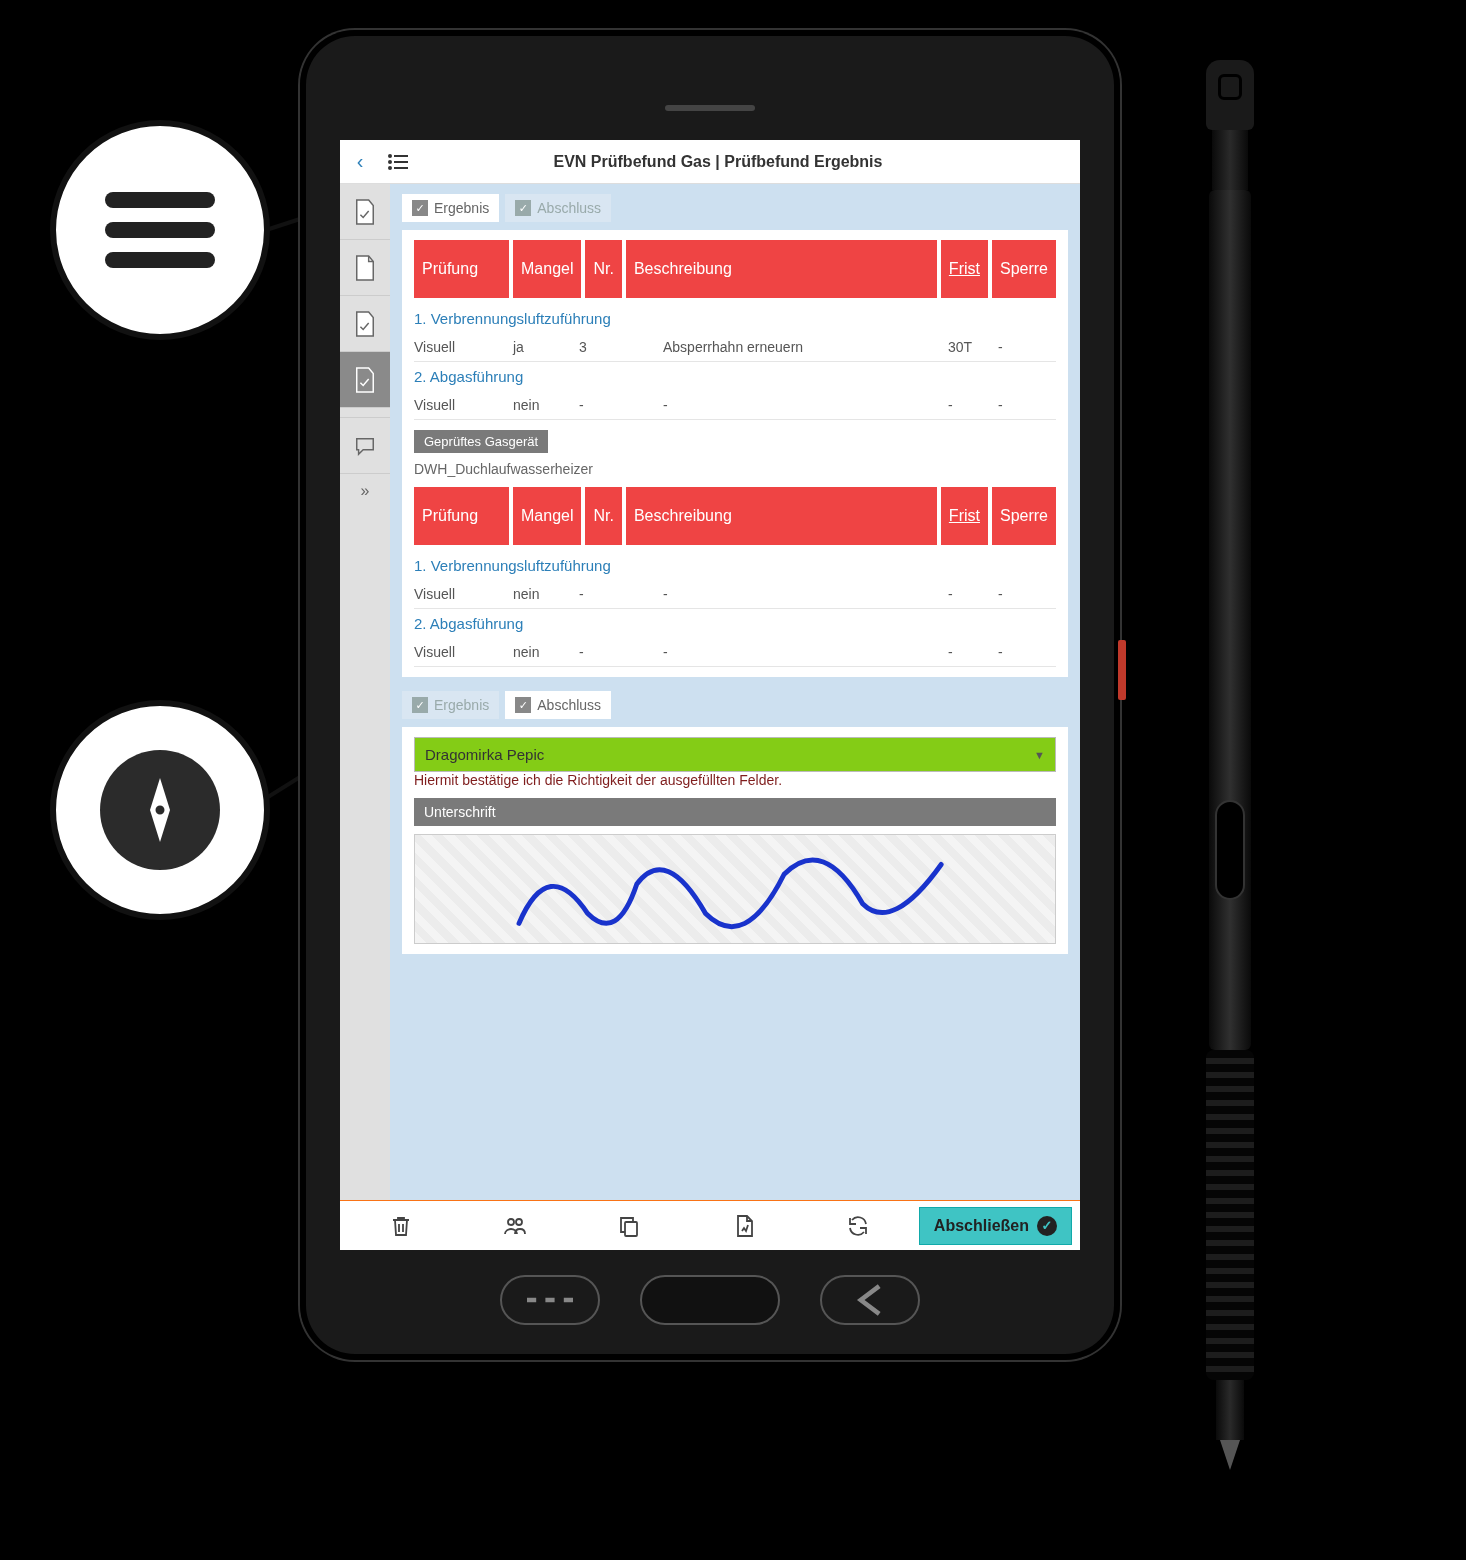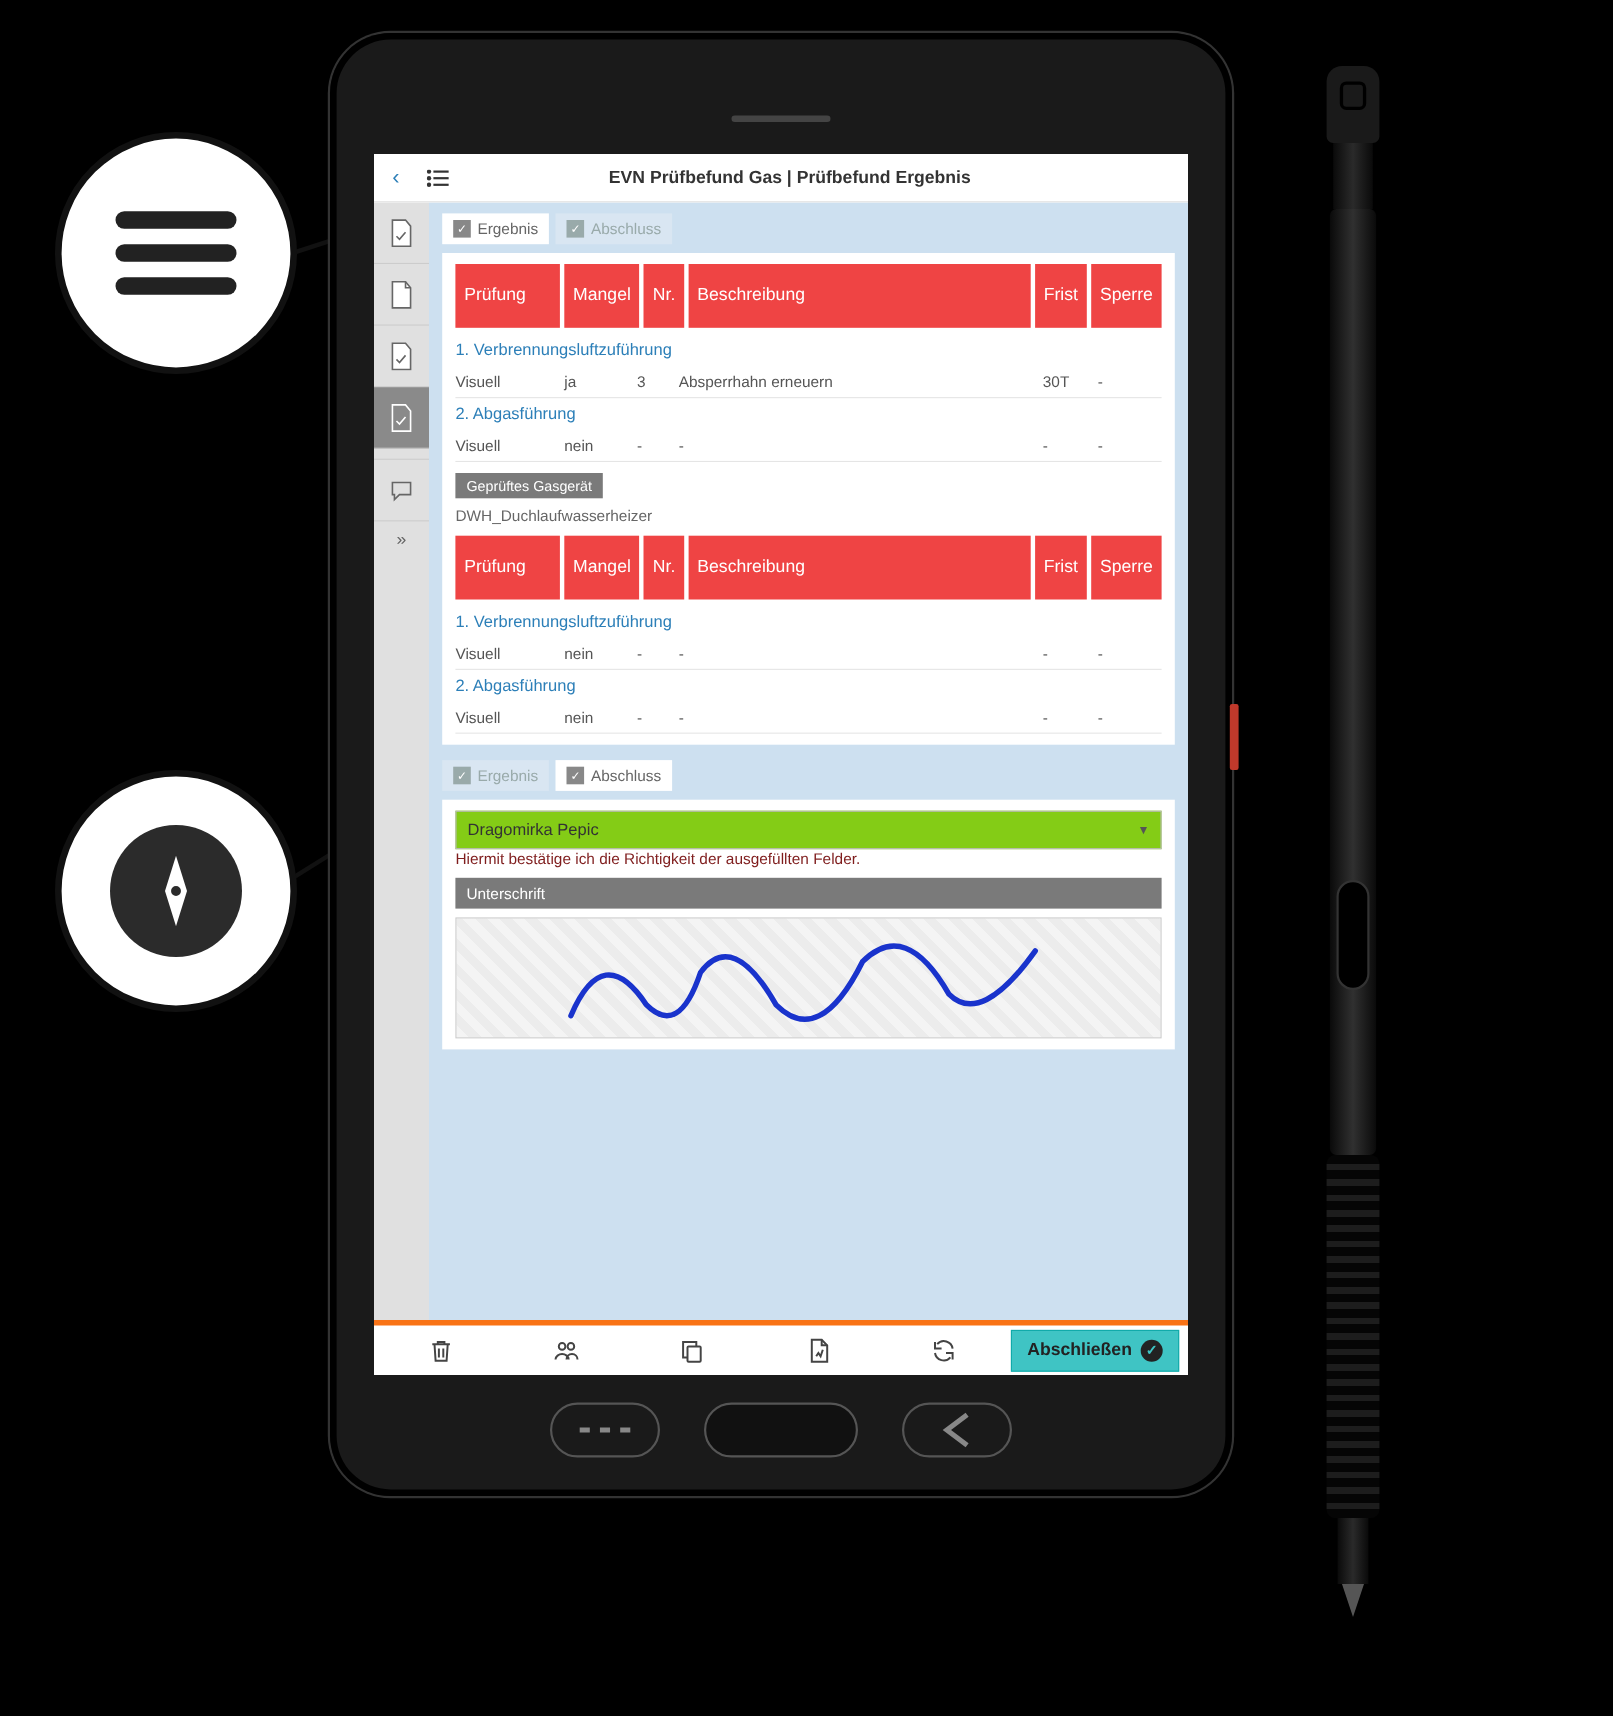--- a/index.html
+++ b/index.html
@@ -101,27 +101,27 @@
   .panel { background:#fff; padding:10px 12px; margin-bottom:14px; }
 
   .hdr-row { display:flex; gap:4px; margin-bottom:6px; }
   .hdr {
     background:#ef4444; color:#fff; font-size:16px; padding:20px 8px;
   }
   .hdr.pruefung { flex:0 0 95px;}
   .hdr.mangel  { flex:0 0 62px;}
   .hdr.nr      { flex:0 0 34px;}
   .hdr.beschr  { flex:1; }
-  .hdr.frist   { flex:0 0 46px;}
+  .hdr.frist   { flex:0 0 46px;text-decoration:underline;}
   .hdr.sperre  { flex:0 0 58px;}
 
   .section-title { color:#2c7fb8; font-size:15px; padding:6px 0; cursor:pointer;}
   .data-row { display:flex; gap:4px; padding:6px 0; border-bottom:1px solid #e5e5e5; color:#555; font-size:14px;}
   .data-row .c1{flex:0 0 95px;} .data-row .c2{flex:0 0 62px;} .data-row .c3{flex:0 0 34px;}
-  .data-row .c4{flex:1;} .data-row .c5{flex:0 0 46px;} .data-row .c6{flex:0 0 58px;}
+  .data-row .c4{flex:1;margin-left:46px;} .data-row .c5{flex:0 0 46px;} .data-row .c6{flex:0 0 58px;}
 
   .block-label { background:#7a7a7a; color:#fff; font-size:13px; padding:4px 10px; display:inline-block; margin-top:10px; margin-bottom:6px;}
   .block-value { color:#666; font-size:14px; padding:2px 0 10px 0;}
 
   
   .form-header { background:#7a7a7a; color:#fff; font-size:14px; padding:6px 10px; margin-bottom:8px;}
   .select {
     width:100%; border:1px solid #bbb; padding:8px 10px; font-size:15px; background:#84cc16;
     display:flex; justify-content:space-between; align-items:center; cursor:pointer;
   }
@@ -132,21 +132,21 @@
   .sig-box {
     width:100%; height:110px; border:1px solid #ccc;
     background:
       repeating-linear-gradient(45deg,#f4f4f4 0 8px,#ececec 8px 16px);
     position:relative; overflow:hidden;
   }
   .sig-box svg { position:absolute; inset:0; width:100%; height:100%; }
 
   
   .bottombar {
-    height:50px; background:#fff; border-top:5px solid #f97316;
+    height:50px; background:#fff; border-top:1px solid #f97316;
     display:flex; align-items:center; padding:0 8px; gap:8px;
   }
   .bottombar .tool { flex:1; display:flex; align-items:center; justify-content:center; color:#444; cursor:pointer;}
   .bottombar .tool svg { width:24px; height:24px; stroke:#444; fill:none; stroke-width:1.8;}
   .finish-btn {
     background:#3fc4c4; color:#222; font-weight:600; padding:8px 14px;
     display:flex; align-items:center; gap:8px; cursor:pointer; border:1px solid #1aa;
   }
   .finish-btn .circ { width:20px; height:20px; border-radius:50%; background:#222; color:#3fc4c4; display:flex; align-items:center; justify-content:center; font-size:13px;}
 

